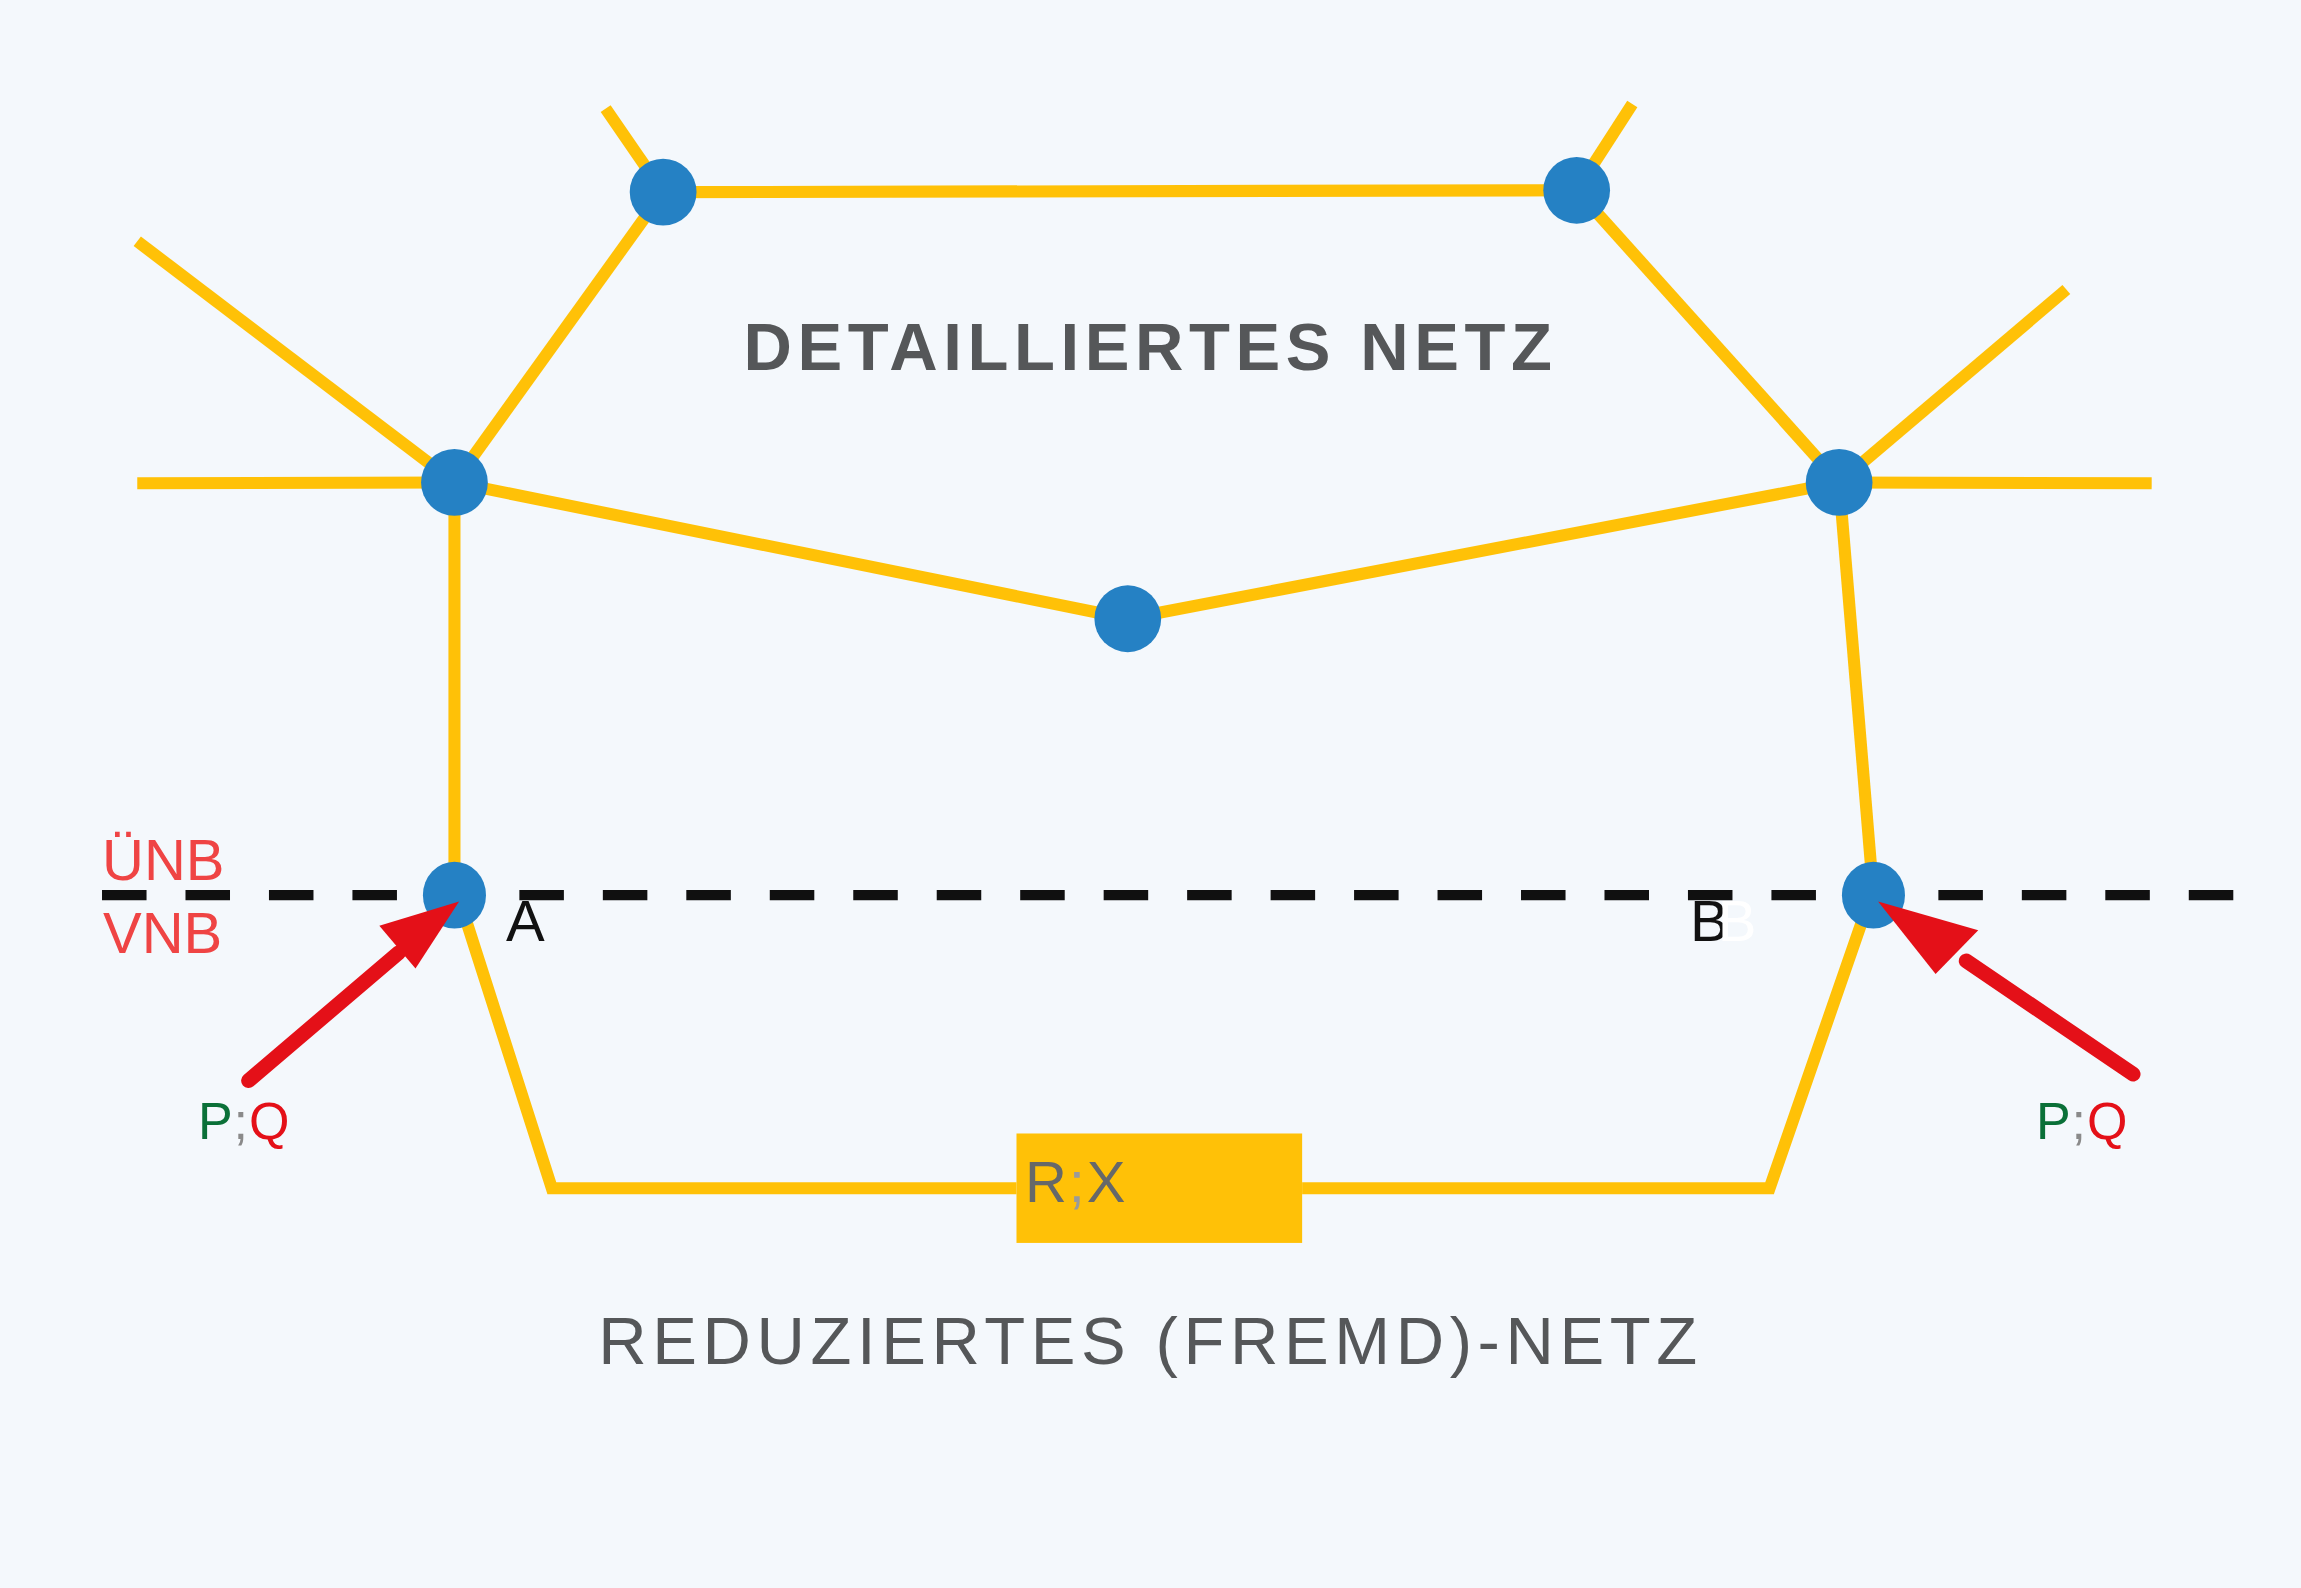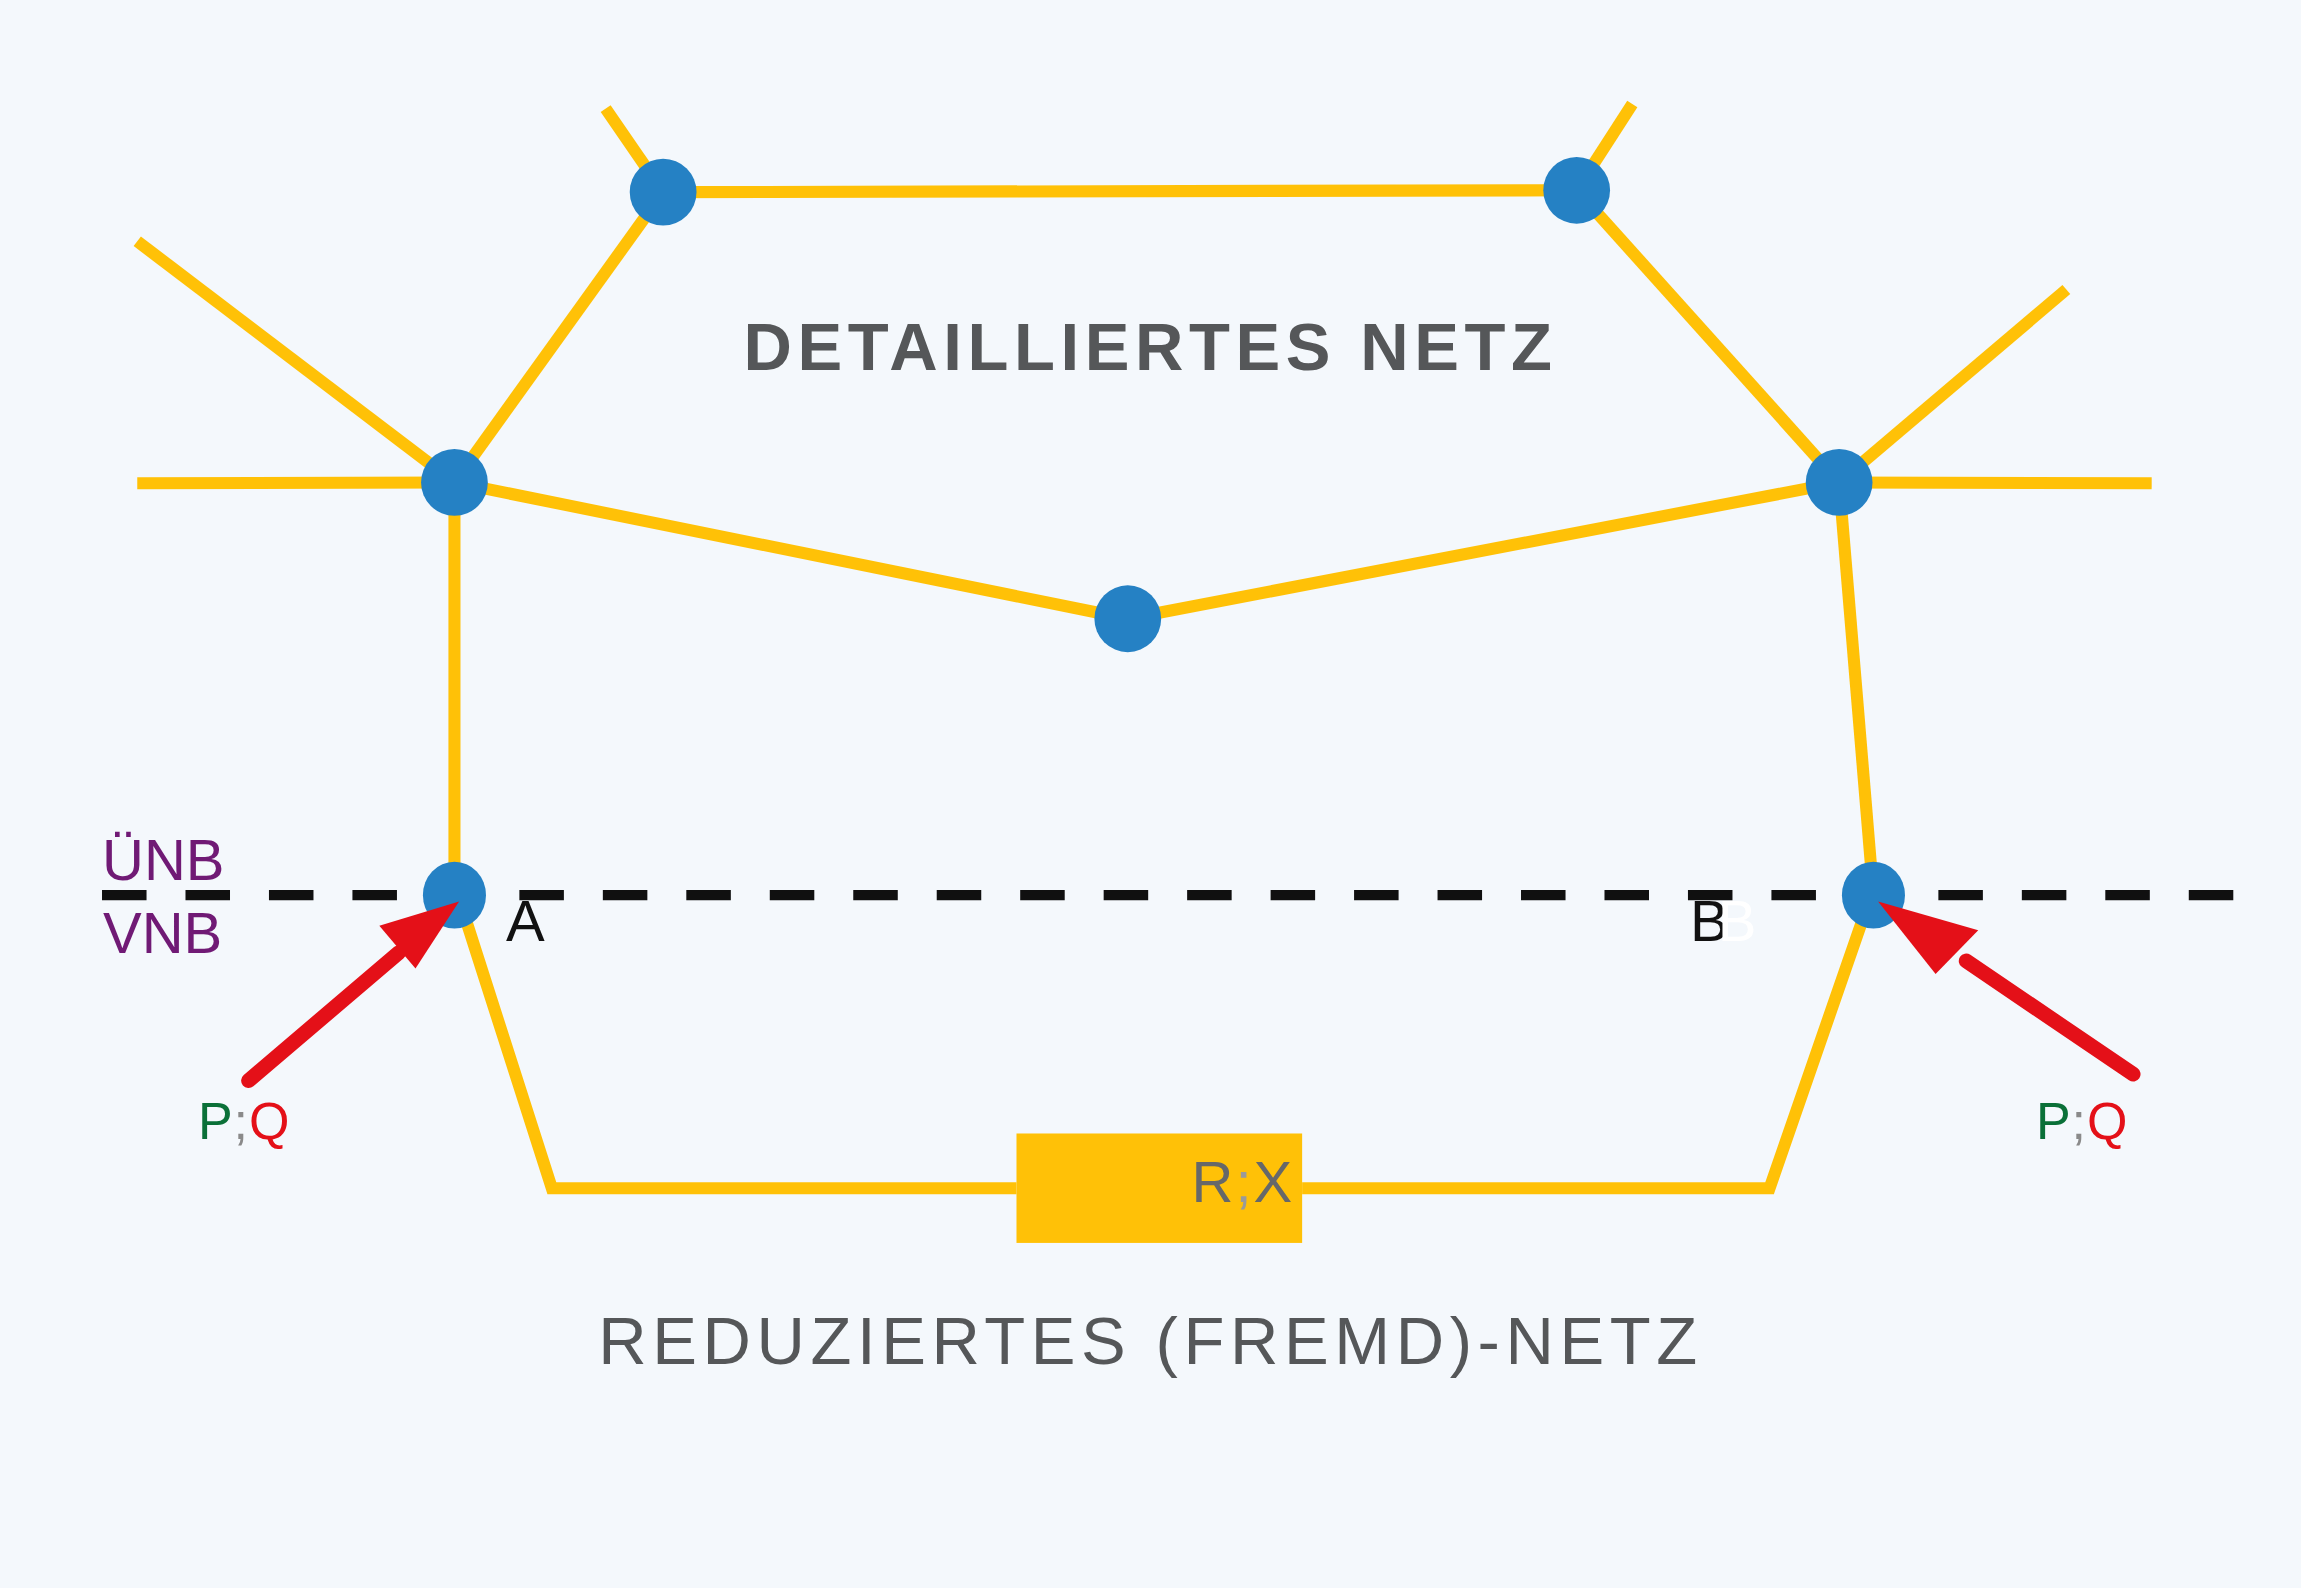--- a/index.html
+++ b/index.html
@@ -18,21 +18,21 @@
   .section-title{
     color:#555759;
     font-size:67px;
     letter-spacing:5.6px;
     font-weight:400;
   }
   #title-top{left:50%;transform:translateX(-50%);top:313px;font-weight:bold;}
   #title-bottom{left:50%;transform:translateX(-50%);top:1307px;}
 
   .boundary-label{
-    color:#701a75;
+    color:#ef4444;
     font-size:58px;
     font-weight:400;
     letter-spacing:0px;
     text-align:center;
   }
   #lbl-uenb{left:102px;top:831px;}
   #lbl-vnb{left:103px;top:904px;}
 
   .node-label{
     color:#111111;
@@ -51,21 +51,21 @@
   .pq .p{color:#0a7038;}
   .pq .sep{color:#8a8a8a;}
   .pq .q{color:#e41018;}
   #pq-left{left:198px;top:1095px;}
   #pq-right{left:2036px;top:1095px;}
 
   #rx-text{
     position:absolute;
     left:1025px;top:1148px;
     width:269px;
-    text-align:right;
+    text-align:left;
     color:#666869;
     font-size:58px;
     letter-spacing:1.9px;
   }
   #rx-text .sep{color:#9a9a9a;}
 </style>
 </head>
 <body>
 
 <div id="stage">

